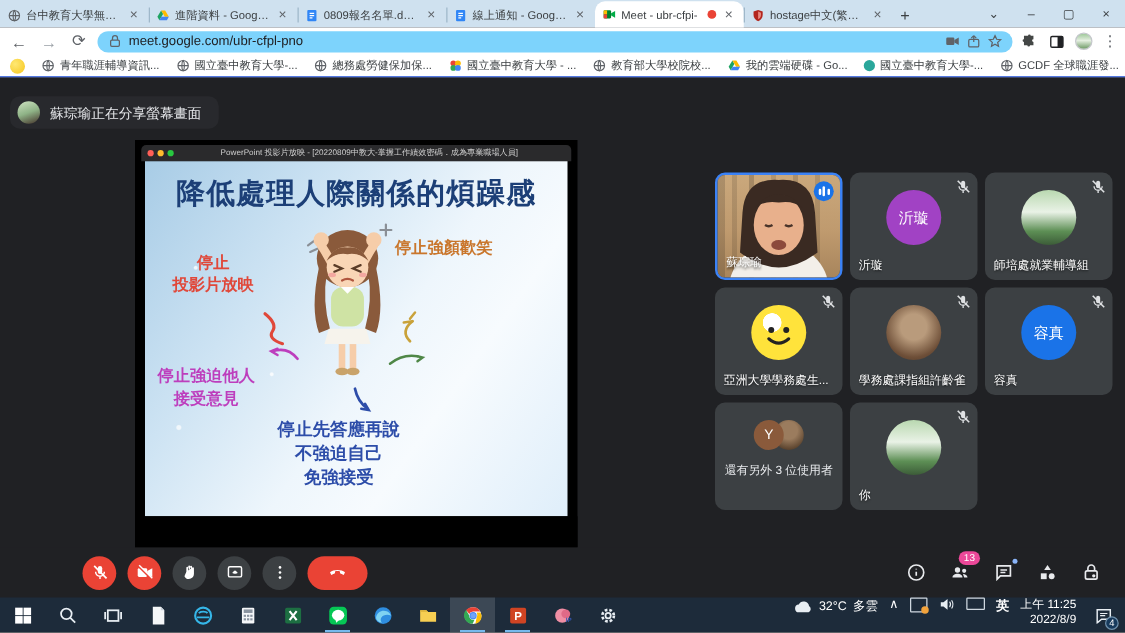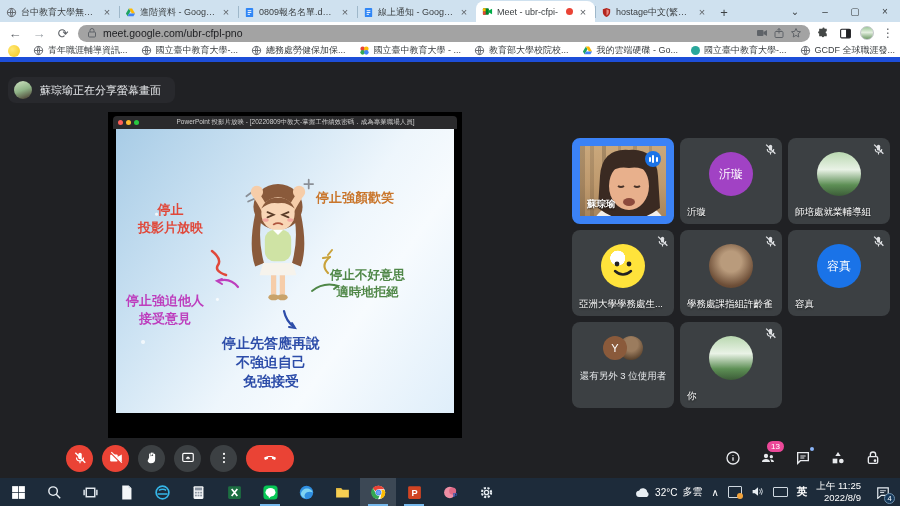--- a/index.html
+++ b/index.html
@@ -19,32 +19,32 @@
   .fav svg { width:11px; height:11px; }
   .rec-dot { width:7px; height:7px; border-radius:50%; background:#ea4335; flex:0 0 auto; }
   .newtab { width:20px; height:20px; display:flex; align-items:center; justify-content:center; color:#3c4043; font-size:13px; }
   .winctrls { margin-left:auto; display:flex; align-items:center; height:22px; color:#3c4043; }
   .winctrl { width:30px; height:22px; display:flex; align-items:center; justify-content:center; font-size:10px; }
 
   
   .toolbar { position:absolute; left:0; top:22px; width:900px; height:22px; background:#fff; display:flex; align-items:center; padding:0 6px; gap:6px; }
   .navbtn { color:#5f6368; font-size:13px; width:18px; text-align:center; }
   .navbtn.fwd { color:#9aa0a6; }
-  .addressbar { flex:1; height:17px; background:#a3a3a3; border-radius:9px; display:flex; align-items:center; padding:0 8px; gap:5px; color:#202124; }
+  .addressbar { flex:1; height:17px; background:#7dd3fc; border-radius:9px; display:flex; align-items:center; padding:0 8px; gap:5px; color:#202124; }
   .addressbar .url { flex:1; font-size:10.5px; }
   .abar-ico { width:12px; height:12px; display:inline-flex; }
   .abar-ico svg { width:12px; height:12px; }
   .tb-right { display:flex; align-items:center; gap:8px; }
   .tb-ico { width:14px; height:14px; display:inline-flex; align-items:center; justify-content:center; color:#5f6368; }
   .tb-ico svg { width:13px; height:13px; }
   .profile-dot { width:14px; height:14px; border-radius:50%; background:linear-gradient(180deg,#9fc99a 0%,#e4efe0 45%,#6f9b67 100%); border:1px solid #c4c7cb; }
   .kebab { color:#5f6368; font-size:12px; letter-spacing:0; }
 
   
-  .bookmarks { position:absolute; left:0; top:44px; width:900px; height:18px; background:#fff; display:flex; align-items:center; padding:0 8px; gap:13px; border-bottom:5px solid #1d4ed8; }
+  .bookmarks { position:absolute; left:0; top:44px; width:900px; height:18px; background:#fff; display:flex; align-items:center; padding:0 8px; gap:13px; border-bottom:1px solid #1d4ed8; }
   .bm { display:flex; align-items:center; gap:4px; color:#3c4043; font-size:9px; white-space:nowrap; }
   .bm-ico { width:11px; height:11px; display:inline-flex; }
   .bm-ico svg { width:11px; height:11px; }
   .bm-smiley { width:12px; height:12px; border-radius:50%; background:radial-gradient(circle at 35% 35%, #ffe873, #f6c61c); position:relative; }
   .bm-dot-teal { width:9px; height:9px; border-radius:50%; background:#2aa79b; }
   .bm-sep { width:1px; height:12px; background:#d5d8db; }
 
   
   .meet { position:absolute; left:0; top:62px; width:900px; height:416px; background:#202124; }
   .banner { position:absolute; left:8px; top:15px; height:26px; display:flex; align-items:center; gap:8px; background:#28292d; border-radius:8px; padding:0 14px 0 6px; color:#e8eaed; font-size:11px; }
@@ -84,21 +84,21 @@
   
   .tiles { position:absolute; left:572px; top:76px; width:318px; height:278px; display:grid; grid-template-columns:repeat(3,102px); grid-template-rows:repeat(3,86px); gap:6px; }
   .tile { position:relative; background:#3c4043; border-radius:8px; overflow:hidden; }
   .tile-name { position:absolute; left:7px; bottom:5px; color:#fff; font-size:9.5px; max-width:90px; white-space:nowrap; overflow:hidden; text-overflow:ellipsis; text-shadow:0 1px 2px rgba(0,0,0,.7); }
   .tile-mic { position:absolute; right:5px; top:5px; width:13px; height:13px; opacity:.95; }
   .tile-mic svg { width:13px; height:13px; }
   .avatar-circle { position:absolute; left:50%; top:42%; transform:translate(-50%,-50%); width:44px; height:44px; border-radius:50%; display:flex; align-items:center; justify-content:center; color:#fff; font-size:12px; }
   .av-photo-green { background:linear-gradient(180deg,#b9d8b0 0%,#e9f2e6 40%,#5d8f55 75%,#3c5c38 100%); }
   .av-photo-brown { background:radial-gradient(circle at 50% 40%, #b99b7c 0 30%, #6e4f38 70%, #4a3425 100%); }
   .av-pink { background:#e7b3ae; color:#fff; font-style:italic; font-family:"Liberation Serif","DejaVu Serif",serif; font-size:10px; }
-  .video-tile { border:8px solid #3b82f6;font-weight:bold; }
+  .video-tile { border:2px solid #3b82f6; }
   .video-bg { position:absolute; inset:0;
      background:
        linear-gradient(90deg, rgba(0,0,0,.15) 0 6%, transparent 6% 12%, rgba(0,0,0,.12) 12% 16%, transparent 16% 26%, rgba(0,0,0,.18) 26% 30%, transparent 30% 44%, rgba(0,0,0,.12) 44% 48%, transparent 48% 62%, rgba(0,0,0,.15) 62% 66%, transparent 66% 80%, rgba(0,0,0,.12) 80% 84%, transparent 84%),
        linear-gradient(180deg,#caa87c 0%,#bf9a6e 55%,#a8855c 100%); }
   .audio-ind { position:absolute; right:5px; top:5px; width:16px; height:16px; border-radius:50%; background:#1a73e8; display:flex; align-items:center; justify-content:center; gap:1.5px; }
   .audio-ind i { width:2px; background:#fff; border-radius:1px; display:block; }
   .overflow-avatars { position:absolute; left:50%; top:30%; transform:translate(-50%,-50%); display:flex; }
   .ov-av { width:24px; height:24px; border-radius:50%; display:flex; align-items:center; justify-content:center; color:#fff; font-size:11px; }
   .ov-av.y { background:#8a5a3b; margin-right:-8px; z-index:1; }
   .ov-av.p { background:radial-gradient(circle at 50% 35%, #9b7c5e 0 35%, #5e4630 75%, #3f2f1f 100%); }
@@ -121,21 +121,21 @@
   .badge13 { position:absolute; top:-8px; right:-7px; background:#ec4899; color:#fff; border-radius:8px; font-size:8px; padding:1px 4px; }
   .chat-dot { position:absolute; top:-2px; right:-2px; width:4px; height:4px; background:#8ab4f8; border-radius:50%; }
 
   
   .taskbar { position:absolute; left:0; top:478px; width:900px; height:28px; background:#1d2b3a; display:flex; align-items:center; }
   .tb-apps { display:flex; align-items:center; }
   .task-ico { width:36px; height:28px; display:flex; align-items:center; justify-content:center; position:relative; }
   .task-ico.running::after { content:""; position:absolute; bottom:0; left:8px; right:8px; height:2px; background:#76b9ed; }
   .task-ico.active { background:rgba(255,255,255,.14); }
   .task-ico svg { width:17px; height:17px; }
-  .tray { margin-left:auto; display:flex; align-items:center; gap:9px; color:#fff; padding-right:4px; }
+  .tray { margin-left:auto; display:flex; align-items:flex-start; gap:9px; color:#fff; padding-right:4px; }
   .tray .txt { font-size:10px; }
   .clock { text-align:right; font-size:9.5px; line-height:1.25; }
   .notif { position:relative; width:26px; height:28px; display:flex; align-items:center; justify-content:center; }
   .notif-badge { position:absolute; right:1px; bottom:2px; background:#173a5c; border:1px solid #6f90ab; color:#fff; font-size:7.5px; width:11px; height:11px; border-radius:50%; display:flex; align-items:center; justify-content:center; }
   .weather { display:flex; align-items:center; gap:5px; }
   .ime { font-size:10.5px; font-weight:bold; }
   .tray-badge-ico { position:relative; width:14px; height:12px; border:1px solid #cfd8e0; border-radius:1px; }
   .tray-badge-ico::after { content:""; position:absolute; right:-2px; bottom:-2px; width:6px; height:6px; border-radius:50%; background:#f2a33c; }
   .kbd-ico { width:15px; height:10px; border:1px solid #cfd8e0; border-radius:1px; }
 </style>
@@ -354,20 +354,21 @@
     <div class="share">
       <div class="ppt-titlebar">
         <span class="lights">
             <span class="light l-red"></span>
             <span class="light l-yel"></span>
             <span class="light l-grn"></span>
           </span>
         <span class="ppt-title">PowerPoint 投影片放映 - [20220809中教大-掌握工作績效密碼．成為專業職場人員]</span>
       </div>
       <div class="slide">
+        <div class="slide-title">降低處理人際關係的煩躁感</div>
 
         <svg class="arrows-svg" width="338" height="284" viewBox="0 0 338 284">
           <path d="M96 122 q10 8 6 14 q-4 6 8 10" stroke="#e0483a" stroke-width="2.5" fill="none" stroke-linecap="round"></path>
           <path d="M214 128 q-10 8 -2 16" stroke="#c9a23a" stroke-width="2.2" fill="none" stroke-linecap="round"></path>
           <path d="M212 126 l4 -5 M214 128 l-7 1" stroke="#c9a23a" stroke-width="2" fill="none" stroke-linecap="round"></path>
           <path d="M196 162 q10 -8 22 -6" stroke="#4f8747" stroke-width="2" fill="none" stroke-linecap="round"></path>
           <path d="M218 156 l4 1 l-4 3" stroke="#4f8747" stroke-width="2" fill="none" stroke-linecap="round"></path>
           <path d="M122 158 q-8 -10 -20 -6" stroke="#bd3ebd" stroke-width="2.2" fill="none" stroke-linecap="round"></path>
           <path d="M106 150 l-5 2 l5 3" stroke="#bd3ebd" stroke-width="2" fill="none" stroke-linecap="round"></path>
           <path d="M168 182 q2 10 10 16" stroke="#2d4da9" stroke-width="2.2" fill="none" stroke-linecap="round"></path>
@@ -398,24 +399,20 @@
           <ellipse cx="55" cy="137" rx="6" ry="3.5" fill="#c9a36a"></ellipse>
         </svg>
 
         <div class="stop stop1 s-red">
           <div>停止</div>
           <div>投影片放映</div>
         </div>
         <div class="stop stop2 s-orange">
           <div>停止強顏歡笑</div>
         </div>
-        <div class="stop stop3 s-green">
-          <div>停止不好意思</div>
-          <div>適時地拒絕</div>
-        </div>
         <div class="stop stop4 s-magenta">
           <div>停止強迫他人</div>
           <div>接受意見</div>
         </div>
         <div class="stop stop5 s-blue">
           <div>停止先答應再說</div>
           <div>不強迫自己</div>
           <div>免強接受</div>
         </div>
       </div>

